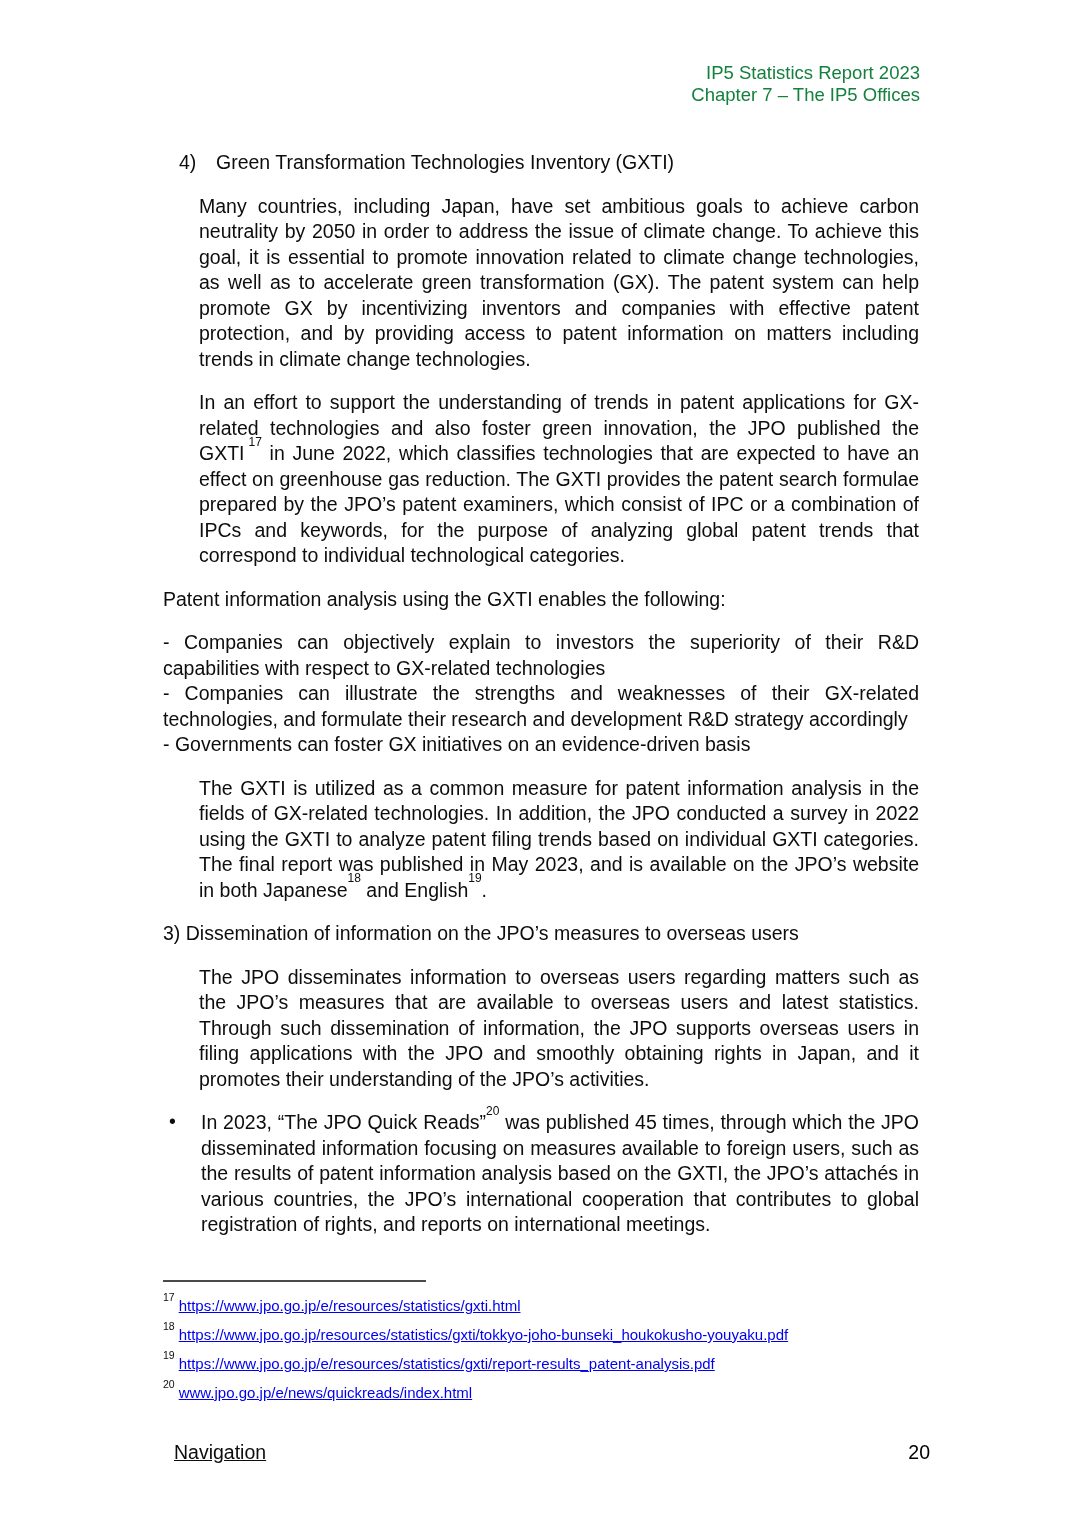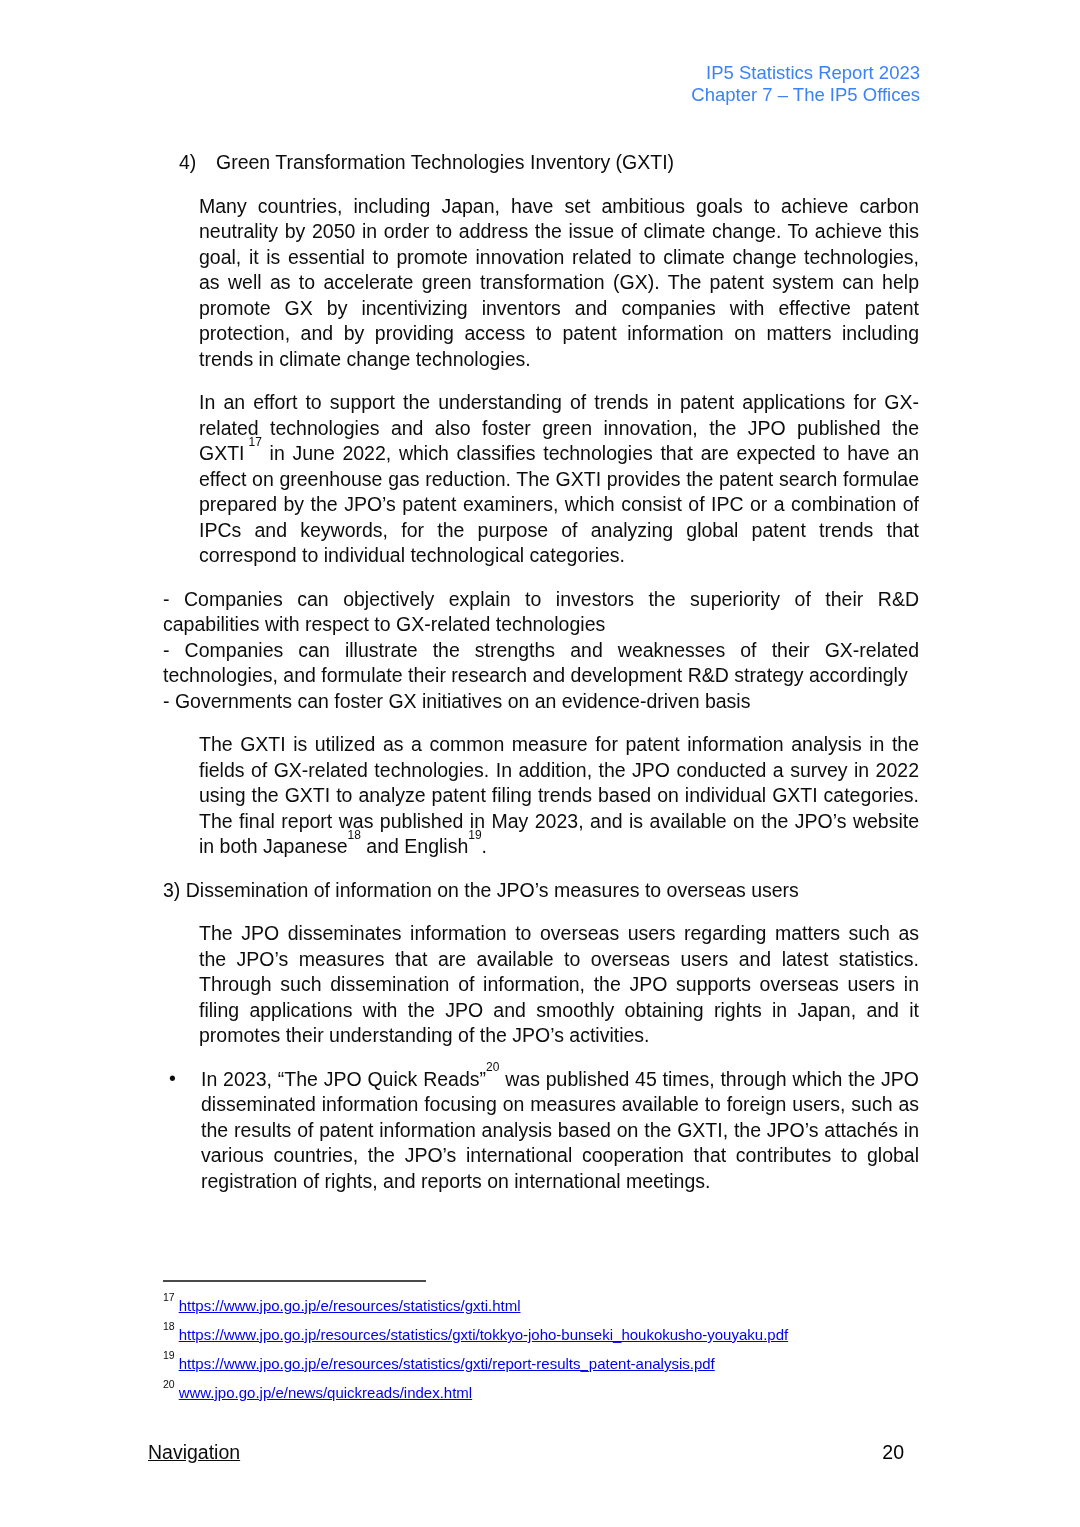--- a/index.html
+++ b/index.html
@@ -11,21 +11,21 @@
     position:relative;
     overflow:hidden;
   }
   .page { position:absolute; inset:0; background:#ffffff; }
 
   
   .doc-header {
     position:absolute; top:62px; right:160px;
     text-align:right;
     font-size:18.5px; line-height:22px;
-    color:#3b82f6;
+    color:#15803d;
   }
 
   
   .content {
     position:absolute; left:163px; top:150px; width:756px;
     font-size:19.5px; line-height:25.5px;
     color:#0d0d0d;
   }
   .block { margin-bottom:18px; }
   .just { text-align:justify;margin-left:36px; }
@@ -52,21 +52,21 @@
   .fn-rule { width:263px; border-top:2px solid #4a4a4a; margin-bottom:7px; }
   .fn-row { white-space:nowrap; }
   .fn-num {
     font-size:10.5px; position:relative; top:-4px;
     color:#0d0d0d; margin-right:4px;
   }
   .fn-link { color:#0000EE; text-decoration:underline; cursor:pointer; }
 
   
   .doc-footer {
-    position:absolute; left:148px; top:1440px; width:756px;
+    position:absolute; left:174px; top:1440px; width:756px;
     display:flex; justify-content:space-between; align-items:baseline;
     font-size:19.5px; line-height:25px;
   }
   .nav-link { text-decoration:underline; color:#0d0d0d; cursor:pointer; }
 </style>
 </head>
 <body>
 
 <div class="page">
 
@@ -78,20 +78,21 @@
   <div class="content">
 
     <div class="block h4-line">
       <span class="h4-num">4)</span><span>Green Transformation Technologies Inventory (GXTI)</span>
     </div>
 
     <p class="block just">Many countries, including Japan, have set ambitious goals to achieve carbon neutrality by 2050 in order to address the issue of climate change. To achieve this goal, it is essential to promote innovation related to climate change technologies, as well as to accelerate green transformation (GX). The patent system can help promote GX by incentivizing inventors and companies with effective patent protection, and by providing access to patent information on matters including trends in climate change technologies.</p>
 
     <p class="block just"><span>In an effort to support the understanding of trends in patent applications for GX-related technologies and also foster green innovation, the JPO published the GXTI</span><sup class="ref gap">17</sup><span> in June 2022, which classifies technologies that are expected to have an effect on greenhouse gas reduction. The GXTI provides the patent search formulae prepared by the JPO’s patent examiners, which consist of IPC or a combination of IPCs and keywords, for the purpose of analyzing global patent trends that correspond to individual technological categories.</span></p>
 
+    <p class="block">Patent information analysis using the GXTI enables the following:</p>
 
     <div class="block">
       <div class="dash-item">- Companies can objectively explain to investors the superiority of their R&amp;D capabilities with respect to GX-related technologies</div>
       <div class="dash-item">- Companies can illustrate the strengths and weaknesses of their GX-related technologies, and formulate their research and development R&amp;D strategy accordingly</div>
       <div class="dash-item">- Governments can foster GX initiatives on an evidence-driven basis</div>
     </div>
 
     <p class="block just"><span>The GXTI is utilized as a common measure for patent information analysis in the fields of GX-related technologies. In addition, the JPO conducted a survey in 2022 using the GXTI to analyze patent filing trends based on individual GXTI categories. The final report was published in May 2023, and is available on the JPO’s website in both Japanese</span><sup class="ref">18</sup><span> and English</span><sup class="ref">19</sup><span>.</span></p>
 
     <div class="block">3) Dissemination of information on the JPO’s measures to overseas users</div>

